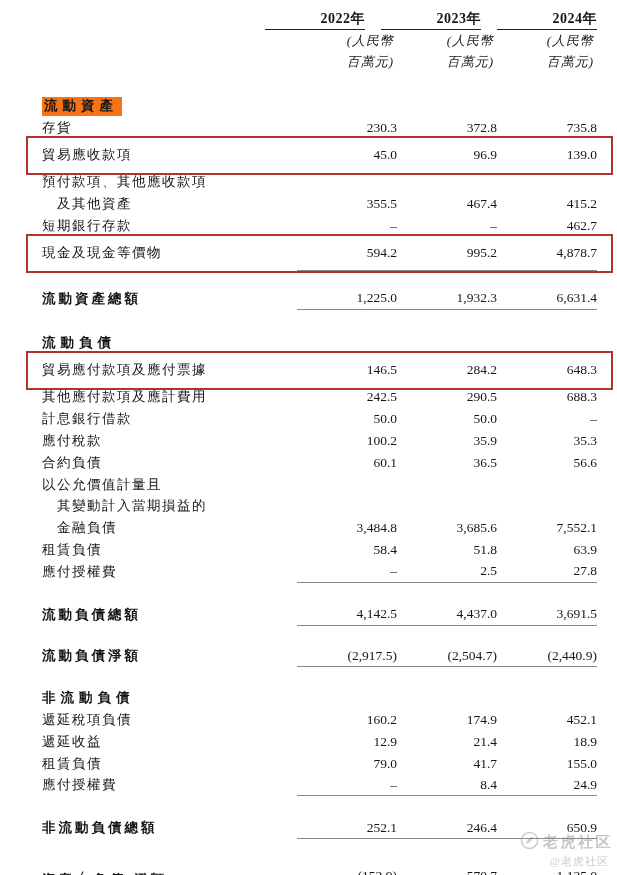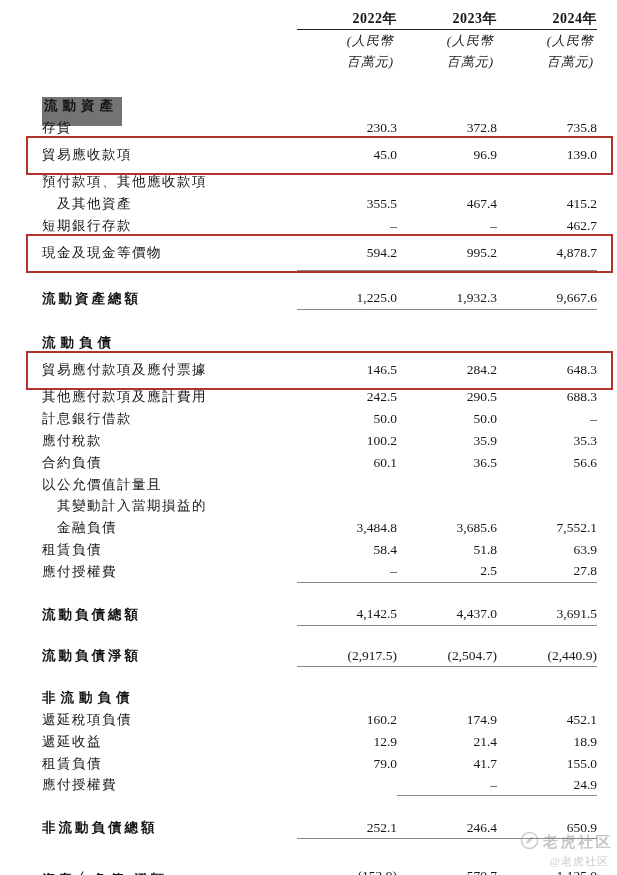--- a/index.html
+++ b/index.html
@@ -19,32 +19,32 @@
   }
   .label{flex:1;font-size:13.5px;letter-spacing:1.5px;white-space:nowrap;}
   .label.indent{padding-left:15px;}
   .cell{
     width:100px;flex:none;height:100%;
     display:flex;align-items:center;justify-content:flex-end;
     font-size:13.5px;box-sizing:border-box;
   }
   .section .label{font-weight:bold;letter-spacing:5px;}
   .total .label{font-weight:bold;letter-spacing:3px;}
-  .hl{background:#737373;padding:1px 4px 13px 2px;}
+  .hl{background:#f97316;padding:1px 4px 3px 2px;}
   .rule-single .cell{border-bottom:1.2px solid #8a8a8a;}
   .rule-double{height:30px;}
   .rule-double .cell{border-bottom:8px double #0a0a0a;}
   .row.redbox{
     height:39px;
     margin:-3px 4px -3px 26px;
     padding:0 14px;
     border:2px solid #b0342c;
   }
   
-  .header-years{height:22px;}
+  .header-years{height:22px;gap:16px;}
   .header-years .cell{
     font-weight:bold;font-size:14px;
     border-bottom:1.5px solid #222222;
     letter-spacing:0.5px;
   }
   .units{height:21px;}
   .units:first-of-type{margin-top:8px;}
   .units .cell{font-style:italic;font-size:13px;color:#222;}
   .units .cell span{padding-right:3px;letter-spacing:1px;margin-left:36px;}
   .units2{height:22px;}
@@ -159,21 +159,21 @@
           <div class="label"><span>現金及現金等價物</span></div>
           <div class="cell">594.2</div>
           <div class="cell">995.2</div>
           <div class="cell">4,878.7</div>
         </div>
         <div class="spacer" style="height: 18px;"></div>
         <div class="row total rule-single">
           <div class="label"><span>流動資產總額</span></div>
           <div class="cell">1,225.0</div>
           <div class="cell">1,932.3</div>
-          <div class="cell">9,667.6</div>
+          <div class="cell">6,631.4</div>
         </div>
         <div class="spacer" style="height: 22px;"></div>
         <div class="row section">
           <div class="label"><span>流動負債</span></div>
         </div>
         <div class="row item redbox">
           <div class="label"><span>貿易應付款項及應付票據</span></div>
           <div class="cell">146.5</div>
           <div class="cell">284.2</div>
           <div class="cell">648.3</div>
@@ -264,20 +264,21 @@
         </div>
         <div class="row item">
           <div class="label"><span>租賃負債</span></div>
           <div class="cell">79.0</div>
           <div class="cell">41.7</div>
           <div class="cell">155.0</div>
         </div>
         <div class="row item rule-single">
           <div class="label"><span>應付授權費</span></div>
           <div class="cell">–</div>
+          <div class="cell">8.4</div>
           <div class="cell">24.9</div>
         </div>
         <div class="spacer" style="height: 21px;"></div>
         <div class="row total rule-single">
           <div class="label"><span>非流動負債總額</span></div>
           <div class="cell">252.1</div>
           <div class="cell">246.4</div>
           <div class="cell">650.9</div>
         </div>
         <div class="spacer" style="height: 26px;"></div>

